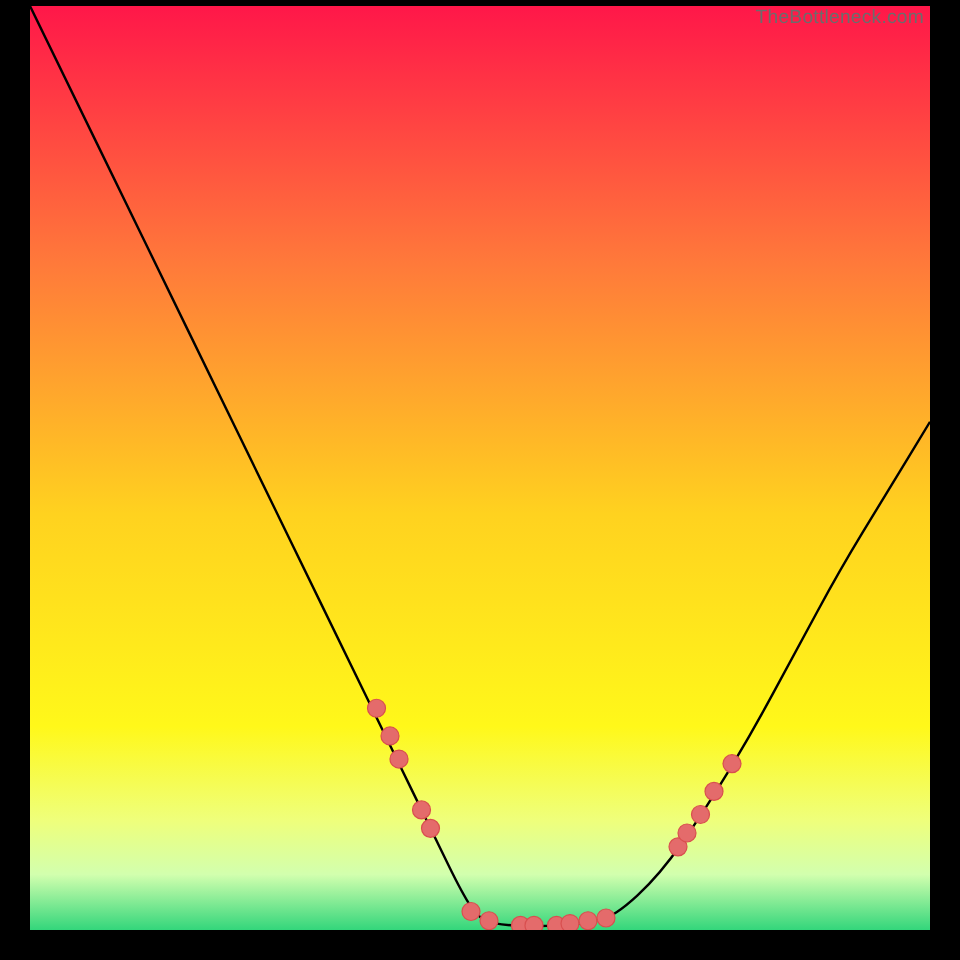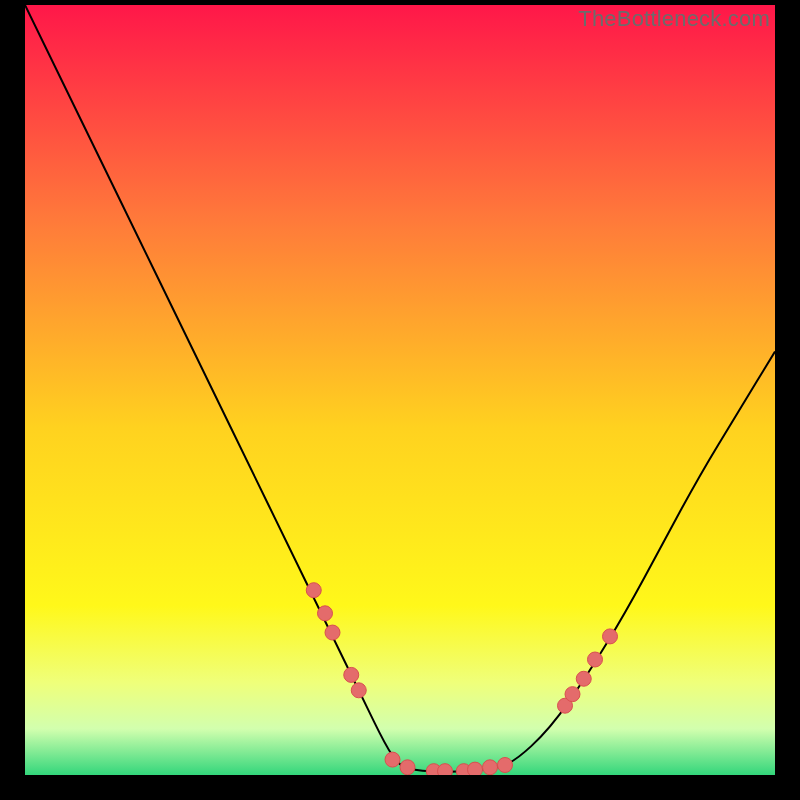--- a/index.html
+++ b/index.html
@@ -11,21 +11,21 @@
     top: 5px;
     width: 750px;
     height: 770px;
   }
   .watermark {
     position: absolute;
     top: 6px;
     right: 30px;
     color: #6c6c6c;
     font-family: Arial, Helvetica, sans-serif;
-    font-size: 22px;
+    font-size: 16px;
     font-weight: normal;
     letter-spacing: 0.2px;
   }
   svg { display: block; }
 </style>
 </head>
 <body>
 <div class="frame">
 
 <div class="plot-area">

